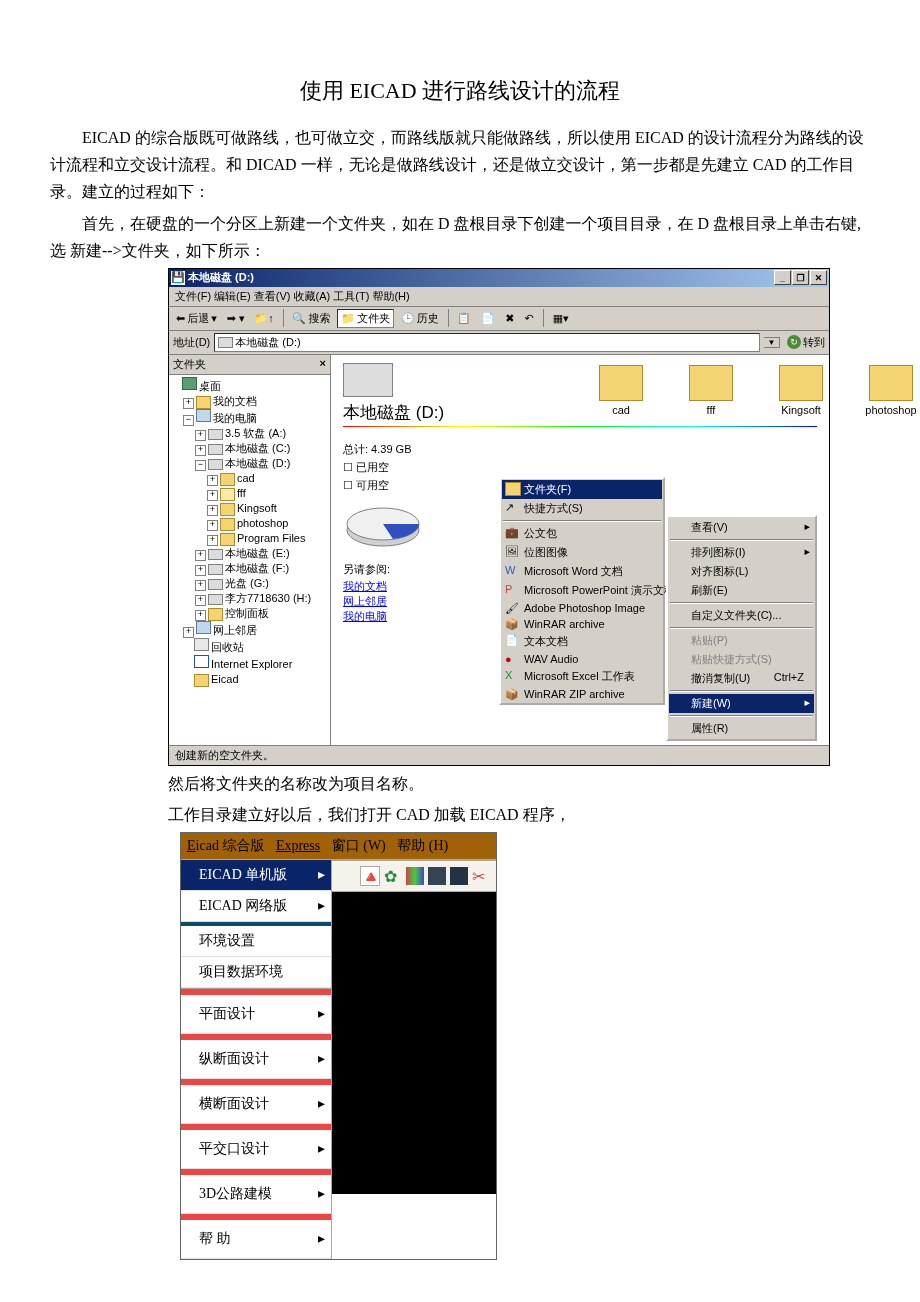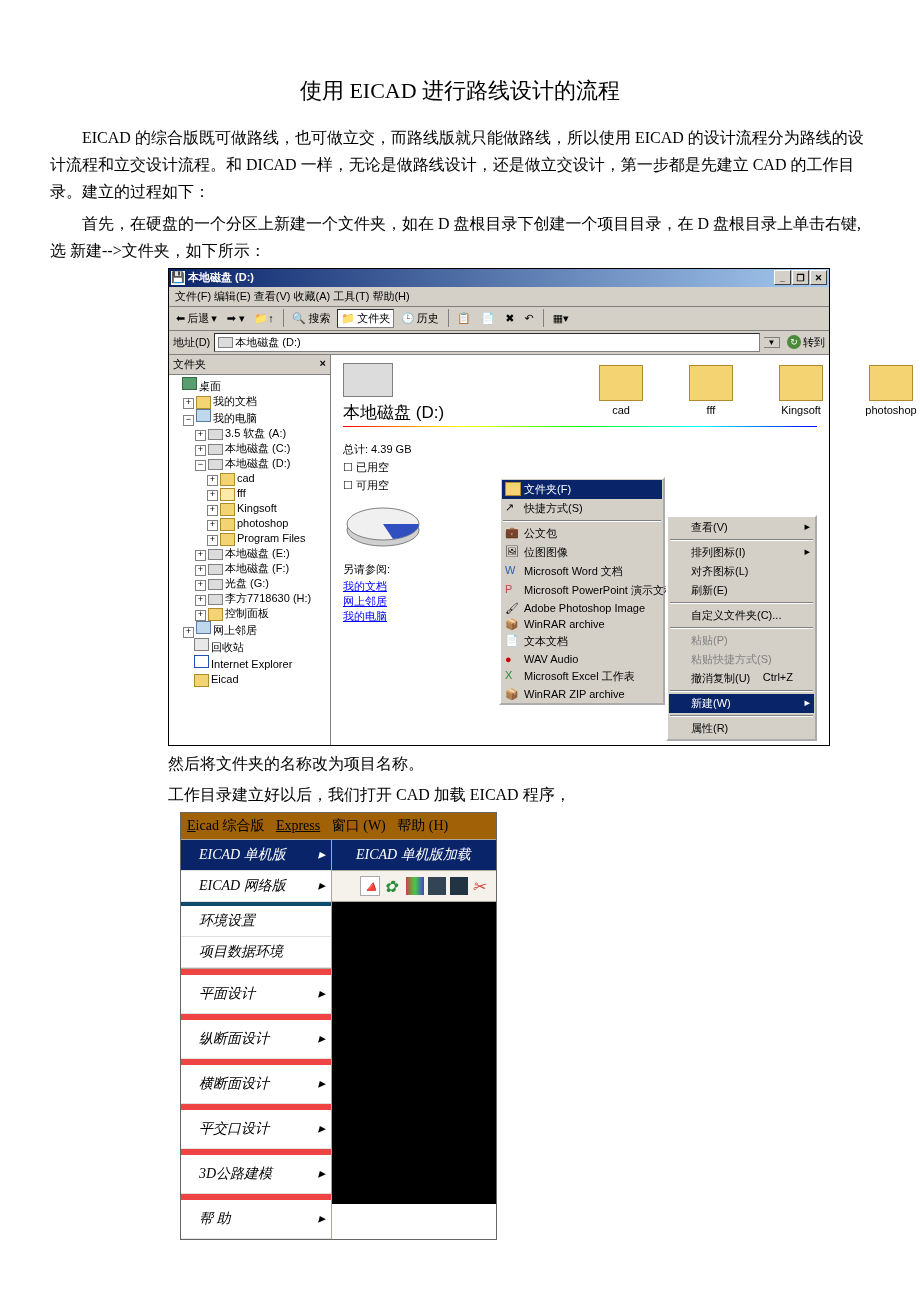--- a/index.html
+++ b/index.html
@@ -52,27 +52,27 @@
   .bigfold { width:42px; height:34px; margin:0 auto 3px; background:#f4d472; border:1px solid #b08b2e; }
   .lbl { font-size:11px; display:inline-block; padding:0 2px; }
   
   .ctx { position:absolute; background:#d4d0c8; border:2px outset #fff; font-size:11px; padding:1px; }
   .ctx .row { padding:2px 18px 2px 22px; position:relative; white-space:nowrap; }
   .ctx .row.sep-row { height:1px; background:#808080; margin:2px 1px; padding:0; border-bottom:1px solid #fff; }
   .ctx .row.hi { background:#0a246a; color:#fff; }
   .ctx .row .arr { position:absolute; right:4px; }
   .ctx .row .ico { position:absolute; left:3px; top:2px; width:14px; height:12px; }
   .ctx .row.dis { color:#808080; }
-  .ctx .row .sc { position:absolute; right:21px; }
+  .ctx .row .sc { position:absolute; right:10px; }
   .statusbar { background:#d4d0c8; border-top:1px solid #808080; padding:2px 6px; }
   
   .m2 { width:315px; margin:4px 0 0 130px; border:1px solid #666; font-family:"SimSun",Tahoma; background:#fff; }
   .m2-mbar { background:#a16207; font-size:14px; padding:4px 6px; border-bottom:1px solid #aca899; }
   .m2-mbar span { margin-right:8px; }
-  .m2-row1 { display:flex;font-style:italic; }
+  .m2-row1 { display:flex; }
   .m2-left { width:150px; background:#fff; border-right:1px solid #aca899; }
   .m2-left .mrow { padding:6px 6px 6px 18px; font-size:14px; border-bottom:1px solid #e0e0e0; position:relative; }
   .m2-left .mrow.hi { background:#0a246a; color:#fff; }
   .m2-left .mrow .arr { position:absolute; right:6px; }
   .m2-right { flex:1; background:#fff; }
   .m2-sub { border-bottom:1px solid #aca899; }
   .m2-sub .mrow { padding:6px 8px 6px 24px; font-size:14px; }
   .m2-sub .mrow.hi { background:#0a246a; color:#fff; }
   .m2-tb { padding:5px 6px; display:flex; gap:4px; align-items:center; border-bottom:1px solid #aca899; background:#f4f2ea; justify-content:flex-end; }
   .m2-tb span { width:18px; height:18px; display:inline-block; }
@@ -221,20 +221,21 @@
         <div class="row dis"><span>粘贴(P)</span></div>
         <div class="row dis"><span>粘贴快捷方式(S)</span></div>
         <div class="row"><span>撤消复制(U)</span><span class="sc">Ctrl+Z</span></div>
         <div class="row sep-row"></div>
         <div class="row hi"><span>新建(W)</span><span class="arr">▸</span></div>
         <div class="row sep-row"></div>
         <div class="row"><span>属性(R)</span></div>
       </div>
     </div>
   </div>
+  <div class="statusbar">创建新的空文件夹。</div>
 </div>
 
 <p class="noindent" style="margin-left:118px">然后将文件夹的名称改为项目名称。</p>
 <p class="noindent" style="margin-left:118px">工作目录建立好以后，我们打开 CAD 加载 EICAD 程序，</p>
 
 <div class="m2">
   <div class="m2-mbar">
     <span><u>E</u>icad 综合版</span>
     <span><u>Express</u></span>
     <span>窗口 (W)</span>
@@ -254,21 +255,20 @@
         <div class="mrow"><span>平面设计</span><span class="arr">▸</span></div>
         <div class="mrow"><span>纵断面设计</span><span class="arr">▸</span></div>
         <div class="mrow"><span>横断面设计</span><span class="arr">▸</span></div>
         <div class="mrow"><span>平交口设计</span><span class="arr">▸</span></div>
         <div class="mrow"><span>3D公路建模</span><span class="arr">▸</span></div>
         <div class="mrow"><span>帮 助</span><span class="arr">▸</span></div>
       </div>
     </div>
     <div class="m2-right">
       <div class="m2-sub">
-        <div class="mrow hi">EICAD 单机版加载</div>
       </div>
       <div class="m2-tb">
         <span style="background:#fff;border:1px solid #aaa">🔺</span>
         <span style="color:#2a8b3a">✿</span>
         <span style="background:linear-gradient(90deg,#c44,#4c4,#44c)"></span>
         <span style="background:#345"></span>
         <span style="background:#234"></span>
         <span style="color:#c44">✂</span>
       </div>
       <div class="m2-black"></div>

